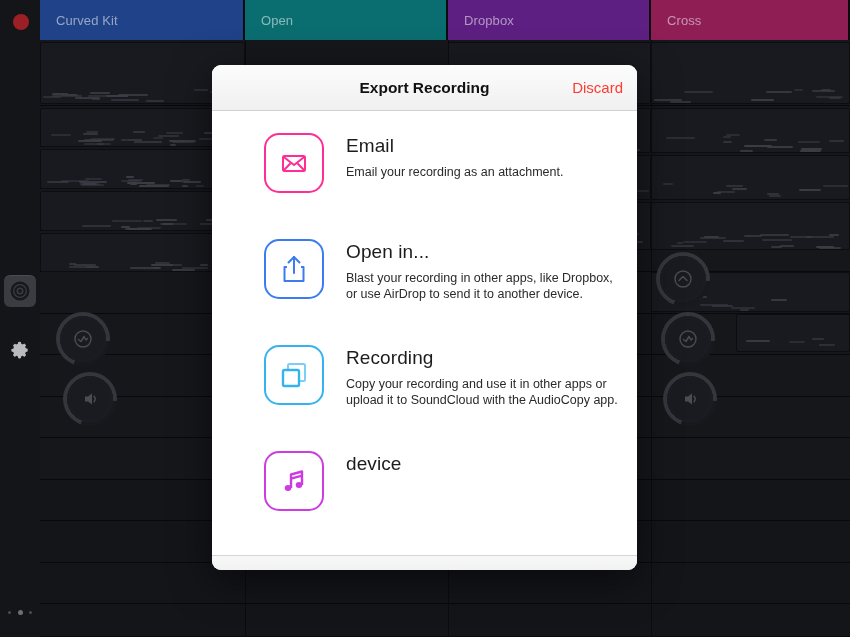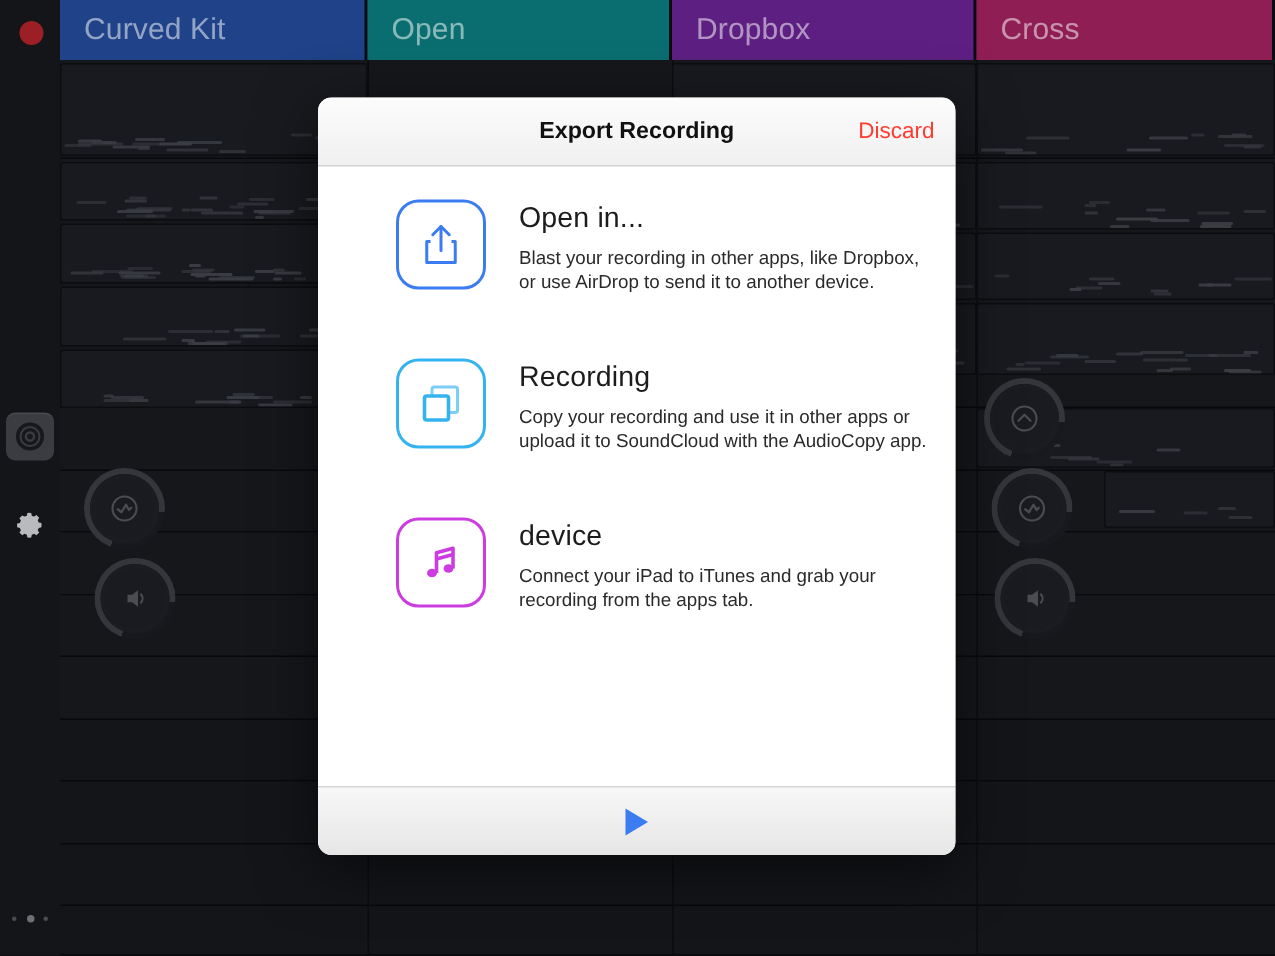--- a/index.html
+++ b/index.html
@@ -79,21 +79,21 @@
   .track-head {
     position: relative;
     height: 40px;
     box-sizing: border-box;
     border-right: 2px solid #0a0b0f;
     display: flex;
     align-items: center;
     padding-left: 16px;
   }
   .track-head .name {
-    font-size: 20px;
+    font-size: 13px;
     color: rgba(255,255,255,.52);
     letter-spacing: .1px;
   }
 
   
   .canvas {
     position: absolute;
     left: 40px; top: 40px;
     width: 810px; height: 597px;
     background: #121317;
@@ -641,20 +641,33 @@
 
   <div class="modal">
 
     <div class="modal-head">
       <div class="modal-title">Export Recording</div>
       <div class="modal-discard">Discard</div>
     </div>
 
     <div class="modal-body" id="options">
         <div class="opt">
+          <div class="opt-icon" style="border-color: rgb(255, 45, 150);">
+            <svg width="30" height="30" viewBox="0 0 30 30">
+              <rect x="4" y="8" width="22" height="15" rx="1.5" fill="none" stroke="#ff2d96" stroke-width="2"></rect>
+              <path d="M4.8 9 15 17 25.2 9" fill="none" stroke="#ff2d96" stroke-width="2" stroke-linejoin="round"></path>
+              <path d="M4.8 22.2 11.6 15.3M25.2 22.2 18.4 15.3" fill="none" stroke="#ff2d96" stroke-width="2"></path>
+            </svg>
+          </div>
+          <div class="opt-text">
+            <div class="opt-title">Email</div>
+            <div class="opt-desc">Email your recording as an attachment.</div>
+          </div>
+        </div>
+        <div class="opt">
           <div class="opt-icon" style="border-color: rgb(59, 124, 240);">
             <svg width="30" height="32" viewBox="0 0 30 32">
               <path d="M8 14H5.5v14h19V14H22" fill="none" stroke="#3b7cf0" stroke-width="2" stroke-linejoin="round"></path>
               <path d="M15 20V4" fill="none" stroke="#3b7cf0" stroke-width="2" stroke-linecap="round"></path>
               <path d="M9.5 9.5 15 4l5.5 5.5" fill="none" stroke="#3b7cf0" stroke-width="2" stroke-linecap="round" stroke-linejoin="round"></path>
             </svg>
           </div>
           <div class="opt-text">
             <div class="opt-title">Open in...</div>
             <div class="opt-desc">Blast your recording in other apps, like Dropbox, or use AirDrop to send it to another device.</div>
@@ -676,21 +689,20 @@
           <div class="opt-icon" style="border-color: rgb(204, 60, 224);">
             <svg width="30" height="30" viewBox="0 0 30 30">
               <path d="M12 22V8.5l11-3V19" fill="none" stroke="#cc3ce0" stroke-width="2.4" stroke-linejoin="round"></path>
               <path d="M12 12.6l11-3" fill="none" stroke="#cc3ce0" stroke-width="2.4"></path>
               <ellipse cx="9" cy="22" rx="3.3" ry="2.9" fill="#cc3ce0"></ellipse>
               <ellipse cx="20" cy="19" rx="3.3" ry="2.9" fill="#cc3ce0"></ellipse>
             </svg>
           </div>
           <div class="opt-text">
             <div class="opt-title">device</div>
-            <div class="opt-desc">Connect your iPad to iTunes and grab your recording from the apps tab.</div>
           </div>
         </div>
       </div>
 
     <div class="modal-foot">
       <div class="play-tri"></div>
     </div>
 
   </div>
 

